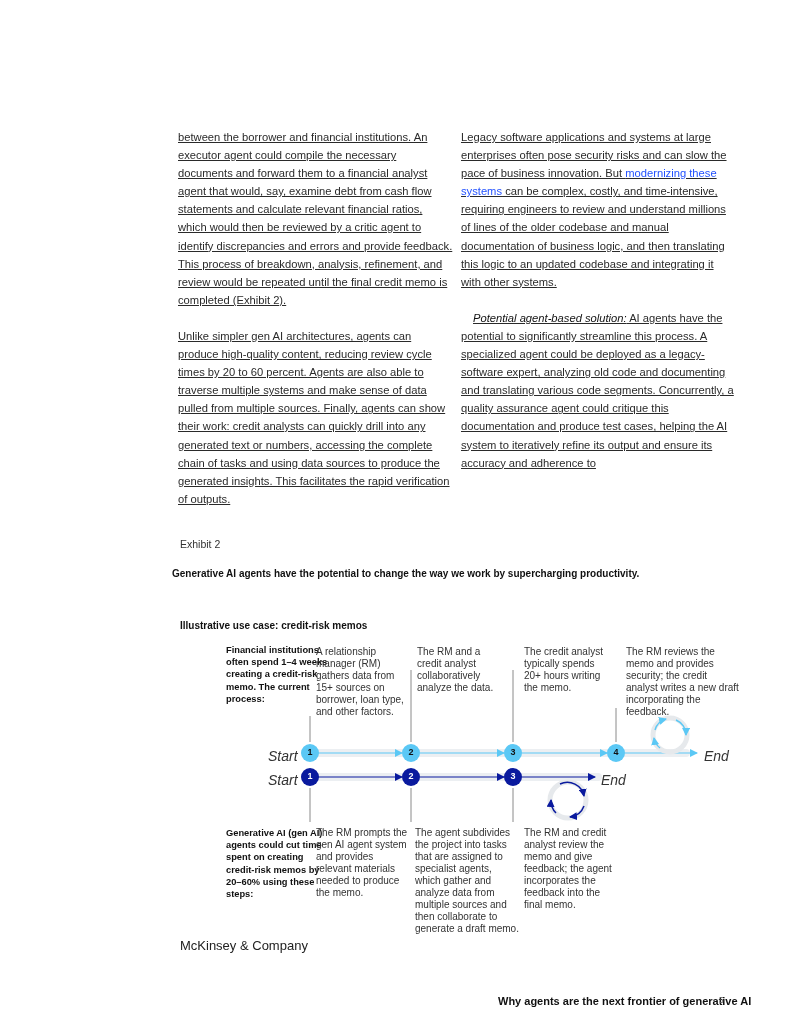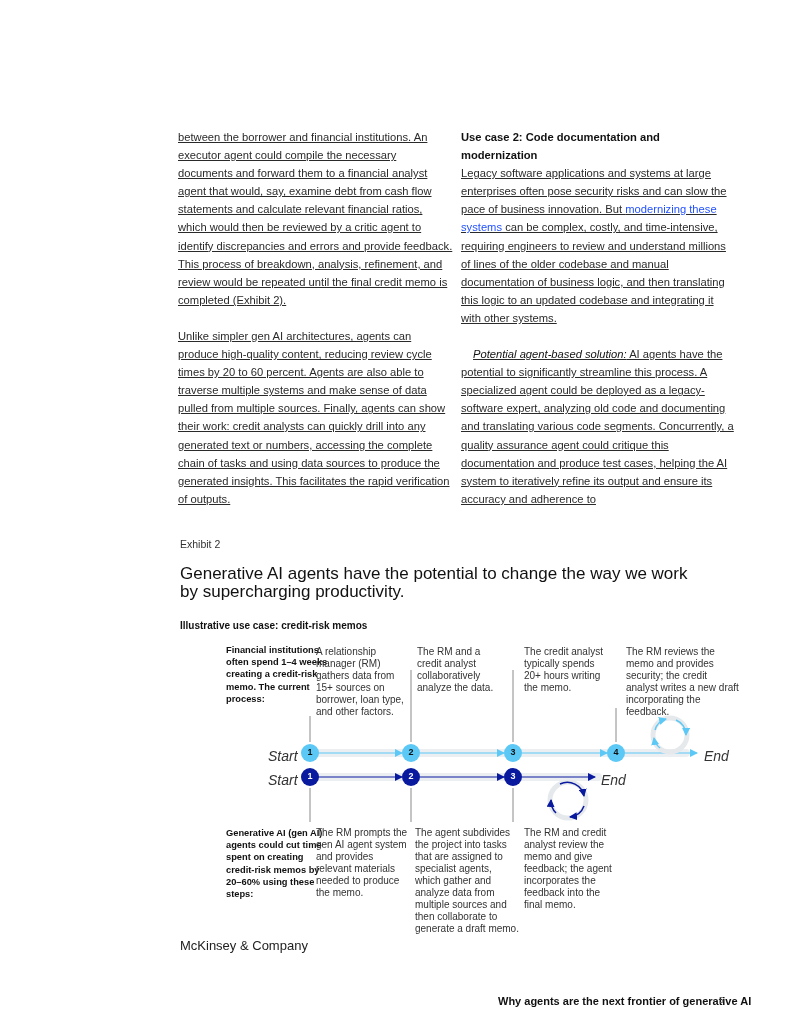--- a/index.html
+++ b/index.html
@@ -7,40 +7,39 @@
          font-family: "Liberation Sans", sans-serif; color: #222; }
   .col { position: absolute; font-size: 11.2px; line-height: 18.1px; color: #2a2a2a; }
   .col p { margin: 0; text-decoration: underline; }
   .col p + p { margin-top: 18px; }
   #col-left { left: 178px; top: 128px; width: 275px; }
   #col-right { left: 461px; top: 128px; width: 275px; }
   .subhead { font-weight: bold; color: #111; }
   .link { color: #2251ff; }
   .lead-ital { font-style: italic; color: #111; margin-left: 12px; }
   #exhibit-label { position: absolute; left: 180px; top: 538px; font-size: 10.5px; color: #333; }
-  #exhibit-title { position: absolute; left: 180px; top: 565px; width: 520px; font-size: 17px; line-height: 18px; font-weight: normal; color: #111; }
+  #exhibit-title { position: absolute; left: 172px; top: 565px; width: 520px; font-size: 10px; line-height: 18px; font-weight: bold; color: #111; }
   #exhibit-subtitle { position: absolute; left: 180px; top: 620px; font-size: 10px; font-weight: bold; color: #111; }
   .rowlabel { position: absolute; left: 180px; width: 110px; font-size: 9.3px; line-height: 12.2px; font-weight: bold; color: #111; margin-left: 46px; }
   .stepnote { position: absolute; font-size: 10px; line-height: 12px; color: #333; margin-left: 16px; }
   .startlabel, .endlabel { position: absolute; font-size: 14px; font-style: italic; color: #333; }
   #diagram-svg { position: absolute; left: 0; top: 0; }
   #footer-brand { position: absolute; left: 180px; top: 938px; font-size: 13px; color: #222; }
   #footer-title { position: absolute; left: 498px; top: 995px; font-size: 11px; font-weight: bold; color: #111; }
   #footer-page { position: absolute; left: 719px; top: 995px; font-size: 8.3px; color: #555; }
 </style>
 </head>
 <body>
 
 <div id="col-left" class="col">
   <p>between the borrower and financial institutions. An executor agent could compile the necessary documents and forward them to a financial analyst agent that would, say, examine debt from cash flow statements and calculate relevant financial ratios, which would then be reviewed by a critic agent to identify discrepancies and errors and provide feedback. This process of breakdown, analysis, refinement, and review would be repeated until the final credit memo is completed (Exhibit 2).</p>
   <p>Unlike simpler gen AI architectures, agents can produce high-quality content, reducing review cycle times by 20 to 60 percent. Agents are also able to traverse multiple systems and make sense of data pulled from multiple sources. Finally, agents can show their work: credit analysts can quickly drill into any generated text or numbers, accessing the complete chain of tasks and using data sources to produce the generated insights. This facilitates the rapid verification of outputs.</p>
 </div>
 
 <div id="col-right" class="col">
-  <div class="subhead">Use case 2: Code documentation and modernization</div>
   <p><span>Legacy software applications and systems at large enterprises often pose security risks and can slow the pace of business innovation. But </span><span class="link">modernizing these systems</span><span> can be complex, costly, and time-intensive, requiring engineers to review and understand millions of lines of the older codebase and manual documentation of business logic, and then translating this logic to an updated codebase and integrating it with other systems.</span></p>
   <p><span class="lead-ital">Potential agent-based solution:</span><span> AI agents have the potential to significantly streamline this process. A specialized agent could be deployed as a legacy-software expert, analyzing old code and documenting and translating various code segments. Concurrently, a quality assurance agent could critique this documentation and produce test cases, helping the AI system to iteratively refine its output and ensure its accuracy and adherence to</span></p>
 </div>
 
 <div id="exhibit-label">Exhibit 2</div>
 <div id="exhibit-title">Generative AI agents have the potential to change the way we work by supercharging productivity.</div>
 <div id="exhibit-subtitle">Illustrative use case: credit-risk memos</div>
 
 <svg id="diagram-svg" width="791" height="1024">
   <defs>

